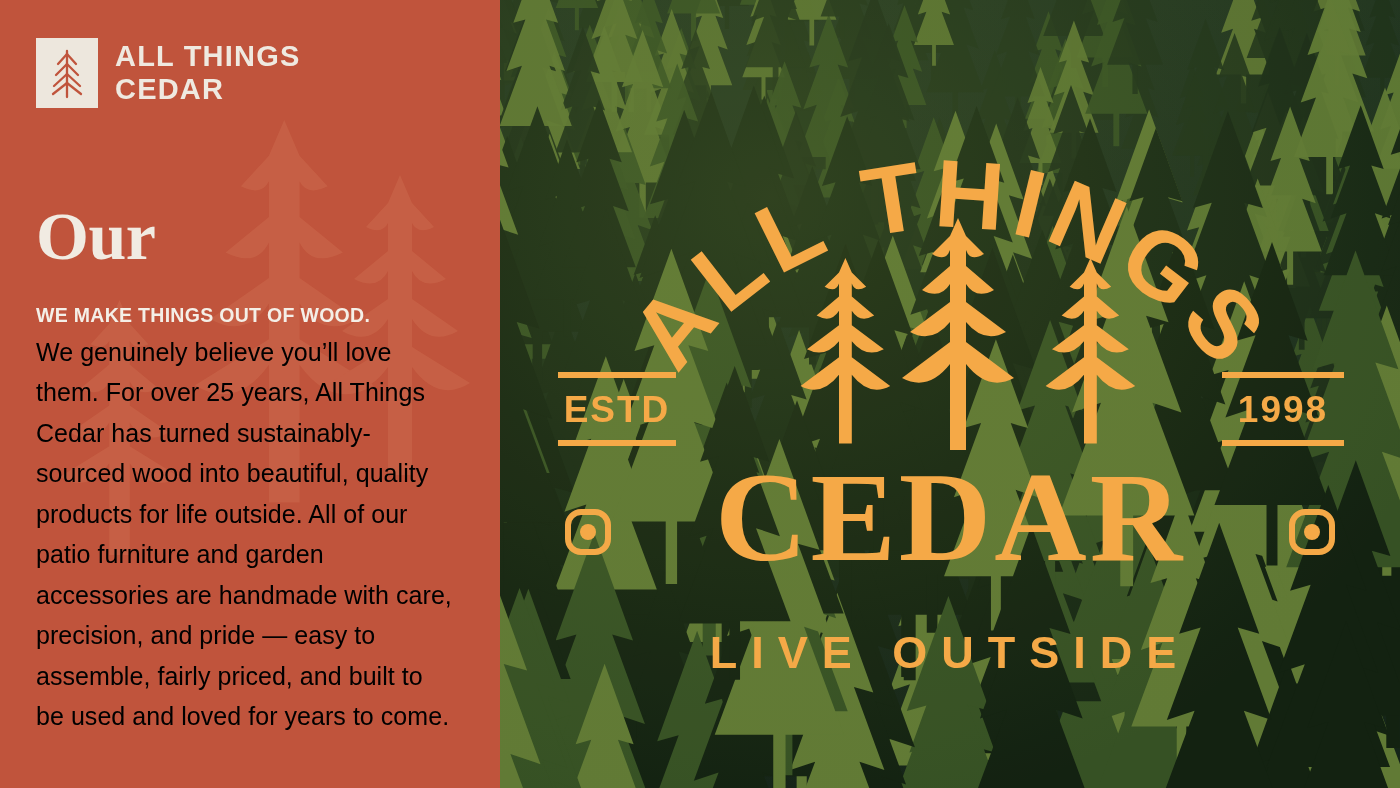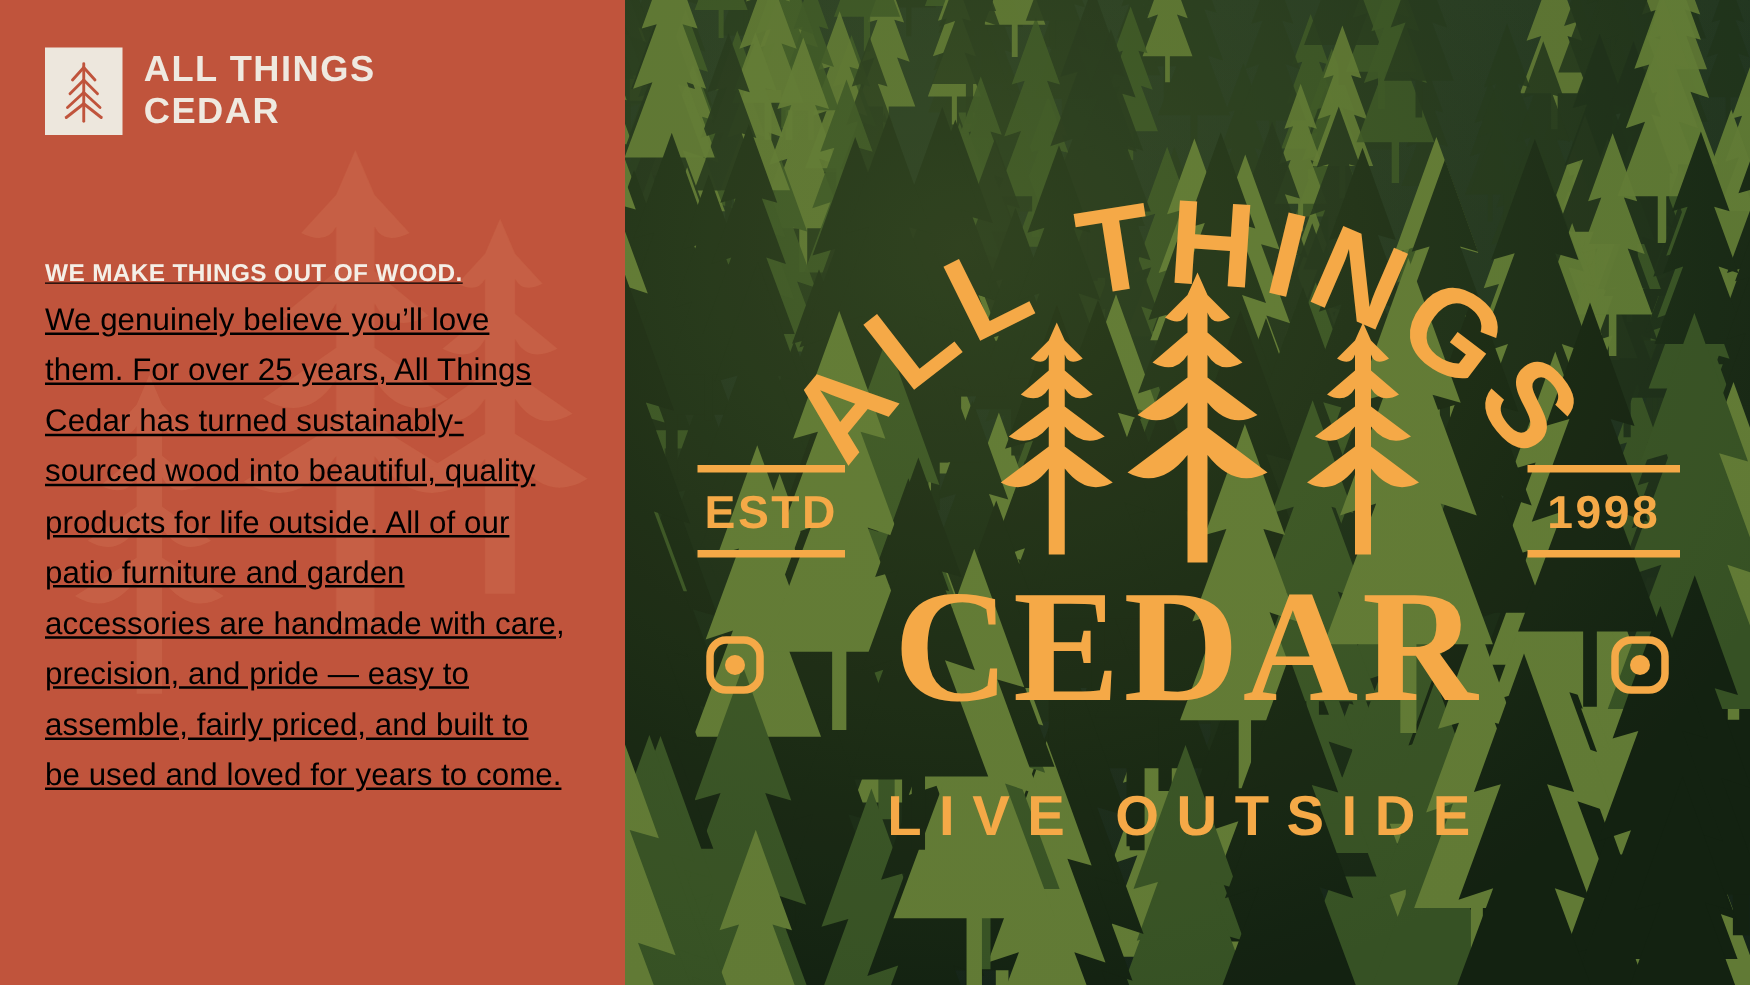--- a/index.html
+++ b/index.html
@@ -32,21 +32,21 @@
     letter-spacing:1.2px; line-height:1.14; text-transform:uppercase;
   }
 
   .headline {
     margin-top:96px;
     font-family:"Liberation Serif", serif;
     font-weight:bold; font-size:68px; line-height:0.97;
     color:#F1EBE2; letter-spacing:-0.5px;
   }
 
-  .body-copy { margin-top:30px; width:420px;text-decoration:underline; }
+  .body-copy { margin-top:30px; width:420px; }
   .lede {
     font-size:19.5px; font-weight:bold; color:#F4EFE7;
     letter-spacing:0.3px; line-height:1.62; text-transform:uppercase;
   }
   .para {
     font-size:25px; font-weight:normal; color:#000000;
     line-height:1.62; letter-spacing:0.05px;
   }
 
   
@@ -96,20 +96,21 @@
             </g>
           </svg>
         </div>
         <div class="brand-name">
           <div>ALL THINGS</div>
           <div>CEDAR</div>
         </div>
       </div>
 
       <h1 class="headline">
+        <div>Our</div>
       </h1>
 
       <div class="body-copy">
         <p class="lede">WE MAKE THINGS OUT OF WOOD.</p>
         <p class="para">We genuinely believe you’ll love them. For over 25 years, All Things Cedar has turned sustainably-sourced wood into beautiful, quality products for life outside. All of our patio furniture and garden accessories are handmade with care, precision, and pride — easy to assemble, fairly priced, and built to be used and loved for years to come.</p>
       </div>
 
     </div>
   </section>
 

